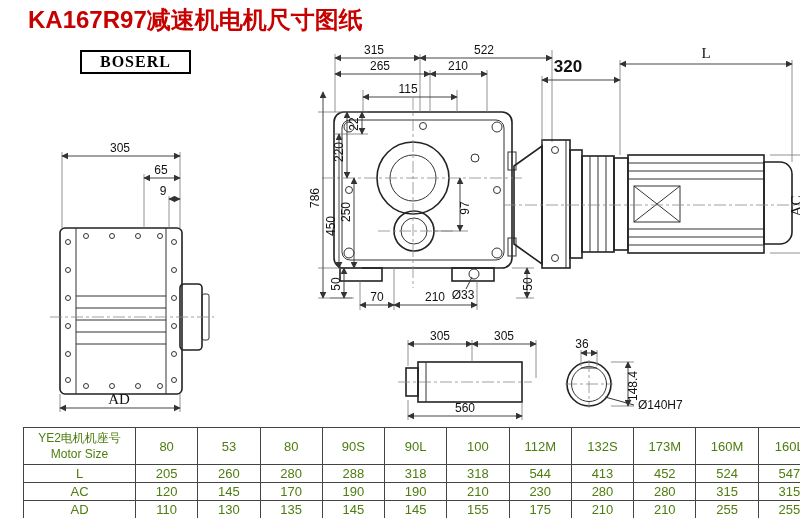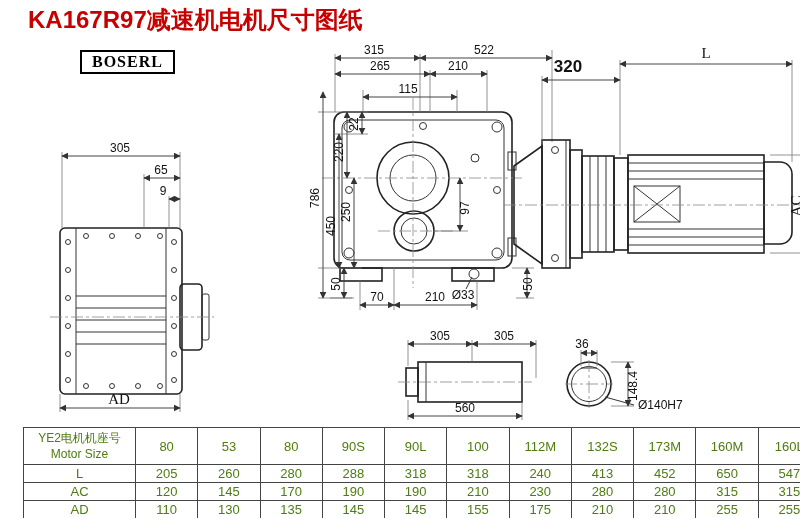--- a/index.html
+++ b/index.html
@@ -1,20 +1,20 @@
 <!DOCTYPE html>
 <html><head>
 <meta charset="utf-8">
 <style>
   html,body{margin:0;padding:0;background:#fff;}
   .page{position:relative;width:800px;height:518px;background:#fff;overflow:hidden;
         font-family:"Liberation Sans",sans-serif;margin-left:22px;}
   .title{position:absolute;left:6px;top:4px;font-size:24px;font-weight:bold;color:#c70000;
          font-family:"Liberation Sans",sans-serif;white-space:nowrap;}
-  .logo{position:absolute;left:58px;top:50px;border:2px solid #000;padding:1px 10px;
+  .logo{position:absolute;left:58px;top:50px;border:2px solid #000;padding:1px 18px;
         font:bold 16px "Liberation Serif",serif;letter-spacing:1px;color:#000;background:#fff;}
   svg{position:absolute;left:0;top:0;}
   .out{stroke:#222;stroke-width:1.6;fill:none}
   .thin{stroke:#333;stroke-width:1;fill:none}
   .dim{stroke:#444;stroke-width:1;fill:none}
   .ext{stroke:#777;stroke-width:.8;fill:none}
   .cl{stroke:#888;stroke-width:.8;fill:none;stroke-dasharray:12 3 3 3}
   text{text-anchor:middle}
   .t{font-family:"Liberation Sans",sans-serif;font-size:12px;fill:#111}
   .ts{font-family:"Liberation Serif",serif;font-size:15px;fill:#111}
@@ -277,24 +277,24 @@
       <th>160L</th>
     </tr>
     <tr>
       <th>L</th>
       <td>205</td>
       <td>260</td>
       <td>280</td>
       <td>288</td>
       <td>318</td>
       <td>318</td>
-      <td>240</td>
+      <td>544</td>
       <td>413</td>
       <td>452</td>
-      <td>650</td>
+      <td>524</td>
       <td>547</td>
     </tr>
     <tr>
       <th>AC</th>
       <td>120</td>
       <td>145</td>
       <td>170</td>
       <td>190</td>
       <td>190</td>
       <td>210</td>

